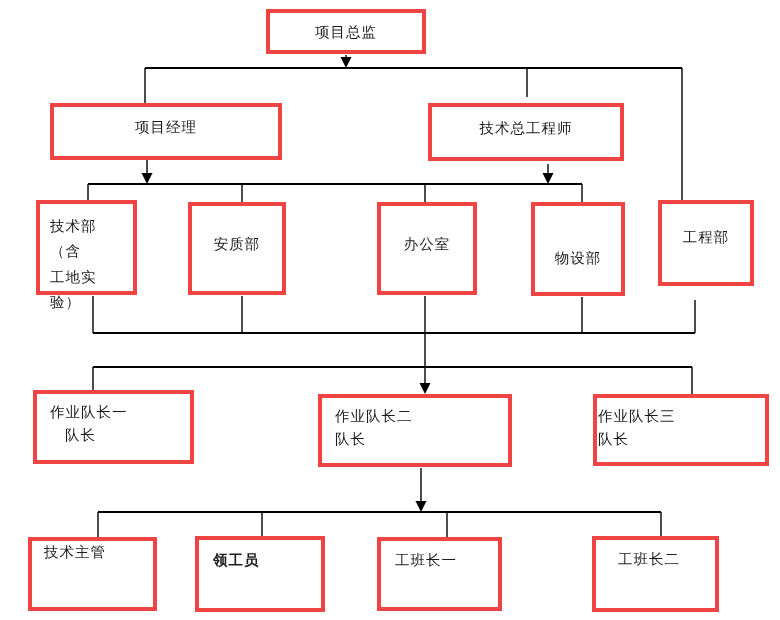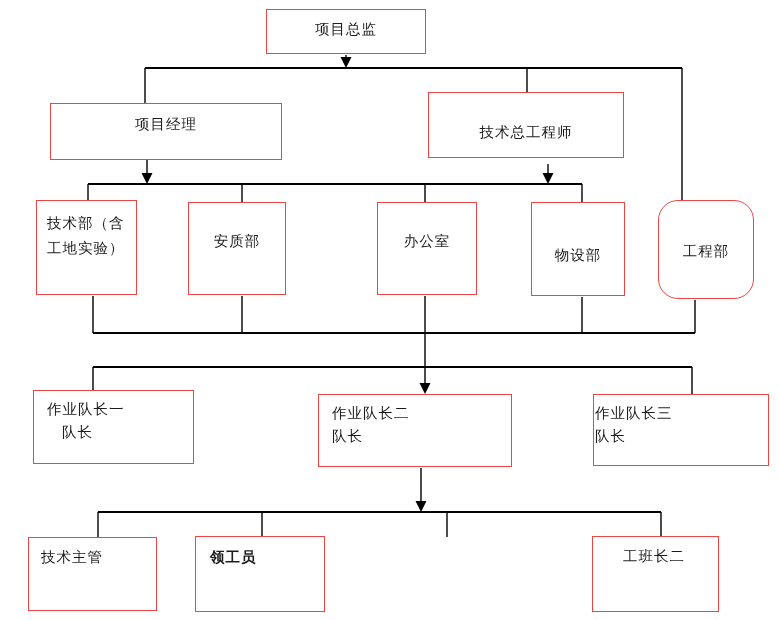--- a/index.html
+++ b/index.html
@@ -13,47 +13,47 @@
     overflow: hidden;
   }
   #connectors {
     position: absolute;
     left: 0; top: 0;
     width: 780px; height: 620px;
   }
   .node {
     position: absolute;
     background: #ffffff;
-    border: 1px solid #ef4444;
+    border: 4px solid #ef4444;
     box-sizing: border-box;
     font-size: 14.5px;
     letter-spacing: 1px;
     line-height: 1.6;
   }
   .node.center { text-align: center; }
   .node.left   { text-align: left; }
   .node .ln { display: block; }
   .indent { padding-left: 15px; }
 
   
   #n-director      { left: 266px; top:   9px; width: 160px; height: 45px; padding-top: 8px;  }
   #n-pm            { left:  50px; top: 103px; width: 232px; height: 57px; padding-top: 9px;  }
-  #n-ce            { left: 428px; top:  92px; width: 196px; height: 66px; padding-top: 28px; }
+  #n-ce            { left: 428px; top:  103px; width: 196px; height: 58px; padding-top: 10px; }
   #n-techdept      { left:  36px; top: 200px; width: 101px; height: 95px; padding: 10px 8px 0 10px; line-height: 1.75; }
   #n-quality       { left: 188px; top: 202px; width:  98px; height: 93px; padding-top: 27px; }
   #n-office        { left: 377px; top: 202px; width: 100px; height: 93px; padding-top: 27px; font-family: Liberation Serif, serif; }
   #n-materials     { left: 531px; top: 202px; width:  94px; height: 94px; padding-top: 41px; }
-  #n-engineering   { left: 658px; top: 200px; width:  96px; height: 99px; padding-top: 39px; border-radius: 20px; }
+  #n-engineering   { left: 658px; top: 200px; width:  96px; height: 86px; padding-top: 22px; }
   #n-crew1         { left:  33px; top: 390px; width: 161px; height: 74px; padding: 7px 0 4px 13px; }
   #n-crew2         { left: 318px; top: 394px; width: 194px; height: 73px; padding: 7px 0 0 13px; }
   #n-crew3         { left: 593px; top: 394px; width: 176px; height: 72px; padding: 7px 0 0 1px; }
-  #n-techsup       { left:  28px; top: 537px; width: 129px; height: 74px; padding: 8px 0 0 12px; }
+  #n-techsup       { left:  28px; top: 537px; width: 129px; height: 74px; padding: 0 0 0 12px; }
   #n-foreman       { left: 195px; top: 536px; width: 130px; height: 76px; padding: 8px 0 4px 14px; font-weight: bold; }
   #n-shift1        { left: 377px; top: 537px; width: 125px; height: 74px; padding: 8px 0 0 14px; }
-  #n-shift2        { left: 592px; top: 536px; width: 127px; height: 76px; padding: 8px 0 0 30px; }
+  #n-shift2        { left: 592px; top: 536px; width: 127px; height: 76px; padding: 8px 0 0 22px; }
 </style>
 </head>
 <body>
 
 <div id="stage">
 
   <svg id="connectors" viewBox="0 0 780 620" xmlns="http://www.w3.org/2000/svg">
     <g stroke="#000000" fill="none">
 
       <line x1="145" y1="68" x2="682" y2="68" stroke-width="2"></line>
@@ -146,18 +146,21 @@
   </div>
 
   <div class="node left" id="n-techsup">
     <span class="ln">技术主管</span>
   </div>
 
   <div class="node left" id="n-foreman">
     <span class="ln">领工员</span>
   </div>
 
+  <div class="node left" id="n-shift1">
+    <span class="ln">工班长一</span>
+  </div>
 
   <div class="node left" id="n-shift2">
     <span class="ln">工班长二</span>
   </div>
 
 </div>
 
 </body></html>

